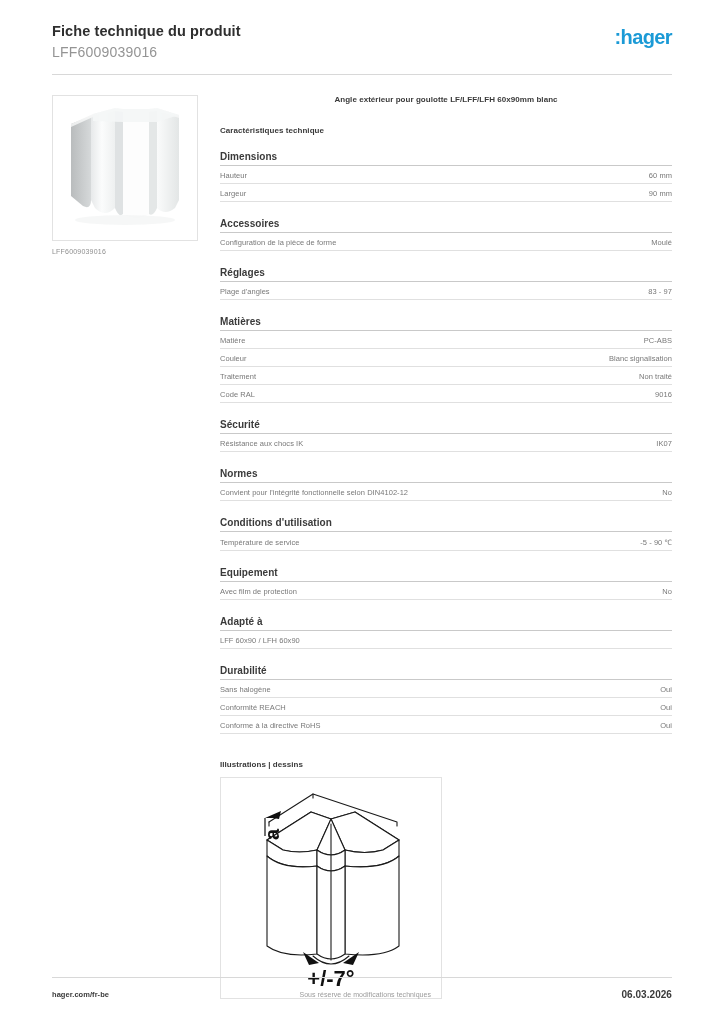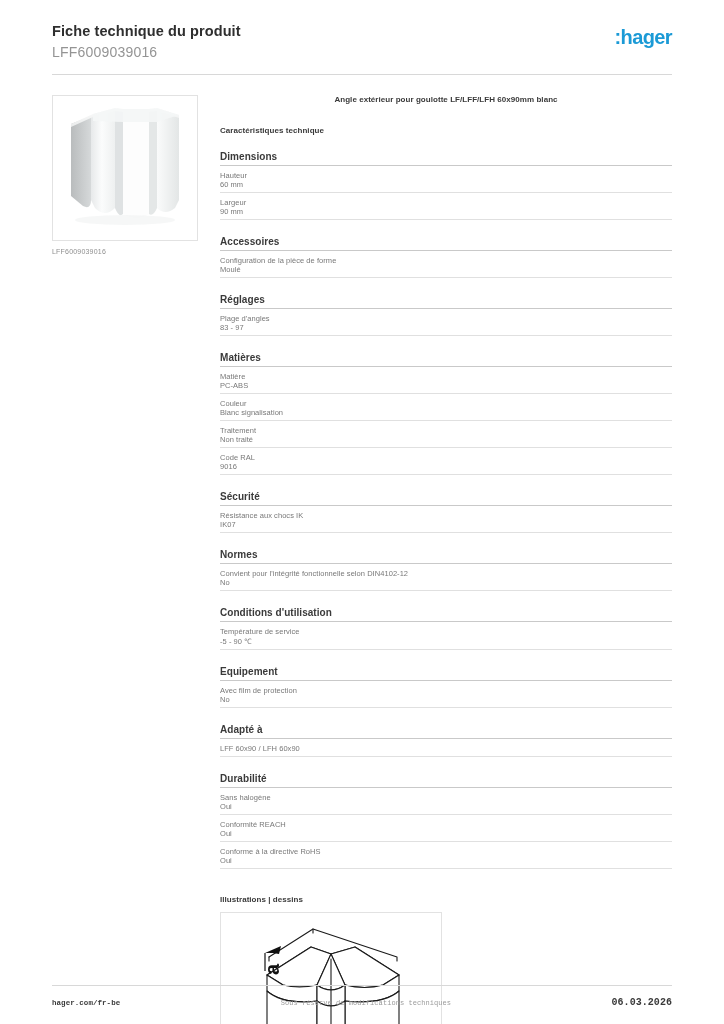--- a/index.html
+++ b/index.html
@@ -38,35 +38,35 @@
   .specs-title  { font-size: 8px; font-weight: bold; color: #3a3a3a; margin-top: 22px; letter-spacing: .05px; }
 
   .group { margin-top: 16px; }
   .group-title {
     font-size: 10px; font-weight: bold; color: #3a3a3a;
     padding-bottom: 3px; border-bottom: 1px solid #c9c9c9; letter-spacing: .05px;
   }
   .row {
     display: flex; justify-content: space-between; align-items: baseline;
     font-size: 7.5px; color: #787878; padding: 4.5px 0 3.5px 0;
-    border-bottom: 1px solid #e0e0e0; letter-spacing: .05px; flex-direction: column;
+    border-bottom: 1px solid #e0e0e0; letter-spacing: .05px;
   }
   .row .k { white-space: nowrap; }
   .row .v { white-space: nowrap; text-align: right; }
   .row.single .k { flex: 1; }
 
   
   .illus-title { font-size: 8px; font-weight: bold; color: #3a3a3a; margin-top: 26px; letter-spacing: .05px; }
   .illus-frame {
     width: 222px; height: 222px; border: 1px solid #e2e2e2; background: #fff;
     margin-top: 8px; position: relative;
   }
 
   
-  .footer-wrap { position: absolute; left: 52px; right: 52px; bottom: 16px; font-family: Liberation Mono, monospace; }
+  .footer-wrap { position: absolute; left: 52px; right: 52px; bottom: 24px; }
   .footer-rule { border-top: 1px solid #d8d8d8; }
   .footer { display: flex; justify-content: space-between; align-items: center; padding-top: 11px; }
   .footer-left  { font-size: 7.5px; font-weight: bold; color: #3a3a3a; letter-spacing: .05px; }
   .footer-mid   { font-size: 7px; color: #9a9a9a; letter-spacing: .05px; }
   .footer-right { font-size: 10px; font-weight: bold; color: #3a3a3a; letter-spacing: .05px; }
 </style>
 </head>
 <body>
 
 <div class="page">

